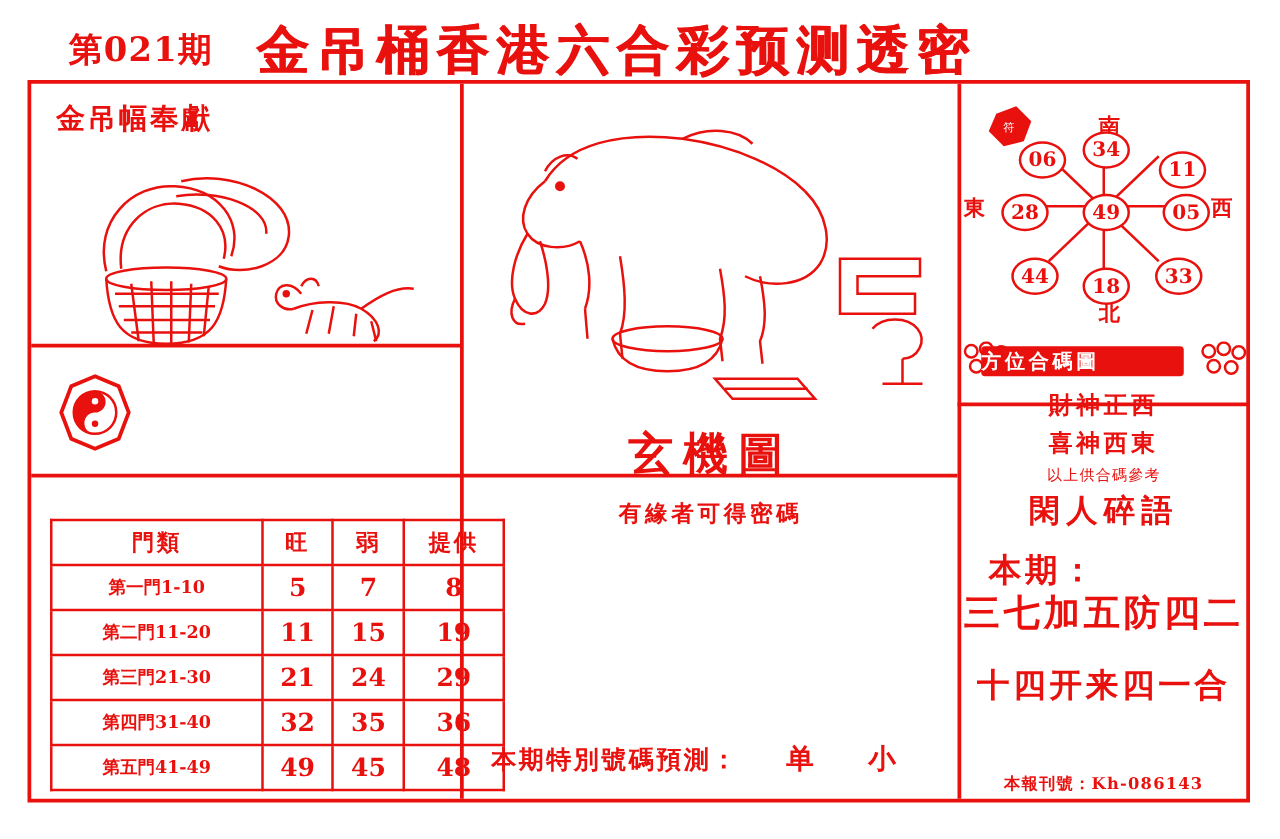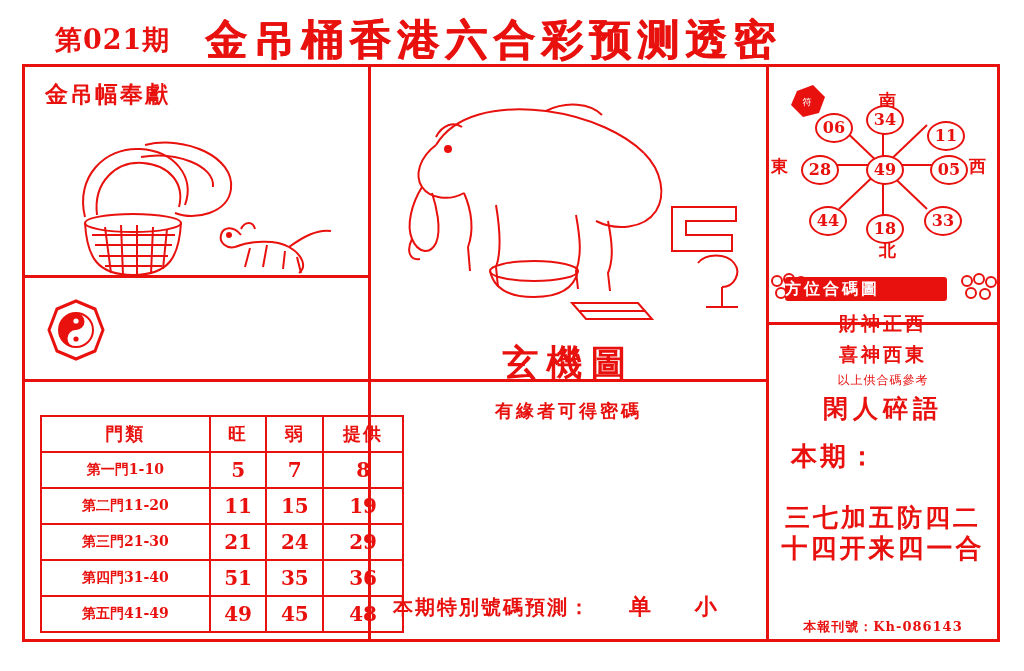--- a/index.html
+++ b/index.html
@@ -124,22 +124,22 @@
     position:absolute;left:0;top:325px;width:228px;text-align:center;
     font-size:25px;font-weight:bold;letter-spacing:5px;
     font-family:"DejaVu Serif","Liberation Serif",serif;
   }
   .riddle-l1{
     position:absolute;left:0;top:372px;width:228px;text-align:center;
     font-size:26px;font-weight:bold;letter-spacing:3px;
     font-family:"DejaVu Serif","Liberation Serif",serif;
   }
   .riddle-l2{
-    position:absolute;left:0;top:434px;width:228px;text-align:center;
-    font-size:25px;font-weight:bold;letter-spacing:3px;
+    position:absolute;left:0;top:404px;width:228px;text-align:center;
+    font-size:29px;font-weight:bold;letter-spacing:3px;
     font-family:"DejaVu Serif","Liberation Serif",serif;
   }
   .riddle-l3{
     position:absolute;left:0;top:464px;width:228px;text-align:center;
     font-size:26px;font-weight:bold;letter-spacing:3px;
     font-family:"DejaVu Serif","Liberation Serif",serif;
   }
   .riddle-note{
     position:absolute;left:0;top:512px;width:228px;text-align:center;
     font-size:21px;font-weight:bold;letter-spacing:3px;
@@ -224,21 +224,21 @@
           <td class="num">19</td>
         </tr>
         <tr>
           <td class="lbl">第三門21-30</td>
           <td class="num">21</td>
           <td class="num">24</td>
           <td class="num">29</td>
         </tr>
         <tr>
           <td class="lbl">第四門31-40</td>
-          <td class="num">51</td>
+          <td class="num">32</td>
           <td class="num">35</td>
           <td class="num">36</td>
         </tr>
         <tr>
           <td class="lbl">第五門41-49</td>
           <td class="num">49</td>
           <td class="num">45</td>
           <td class="num">48</td>
         </tr>
       </tbody>

